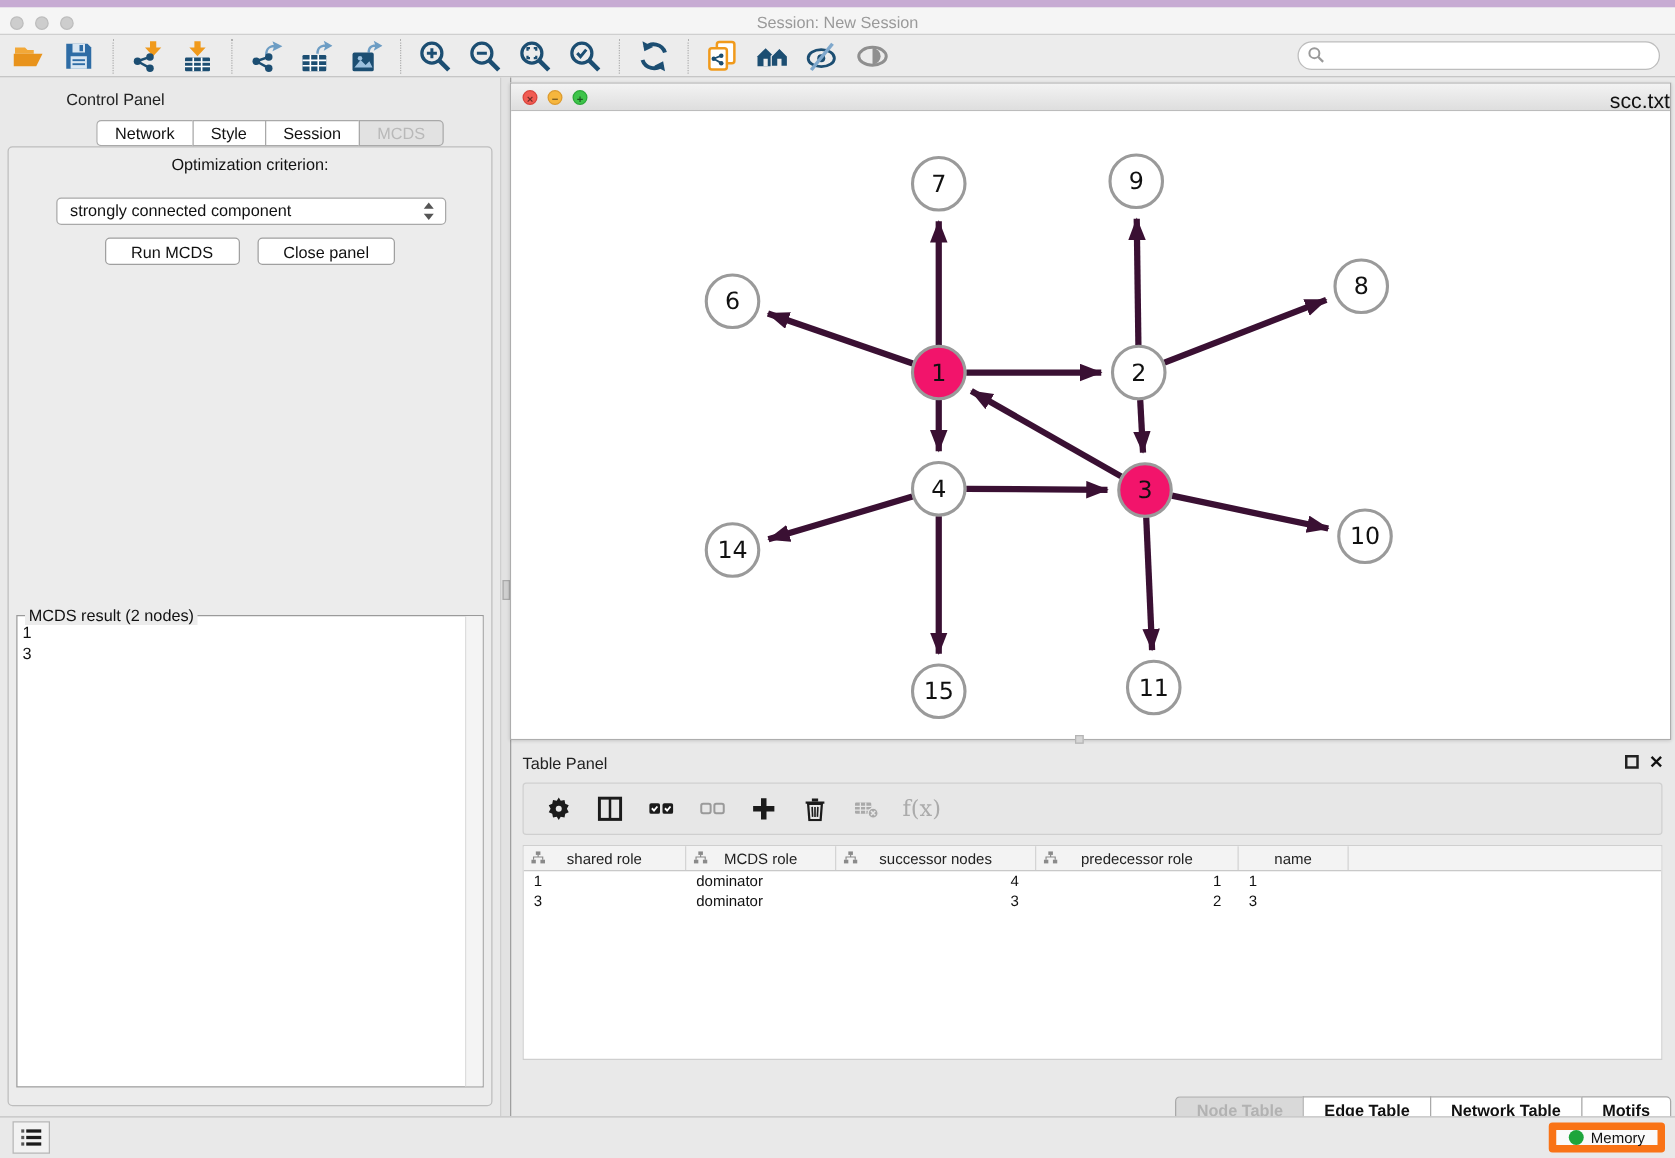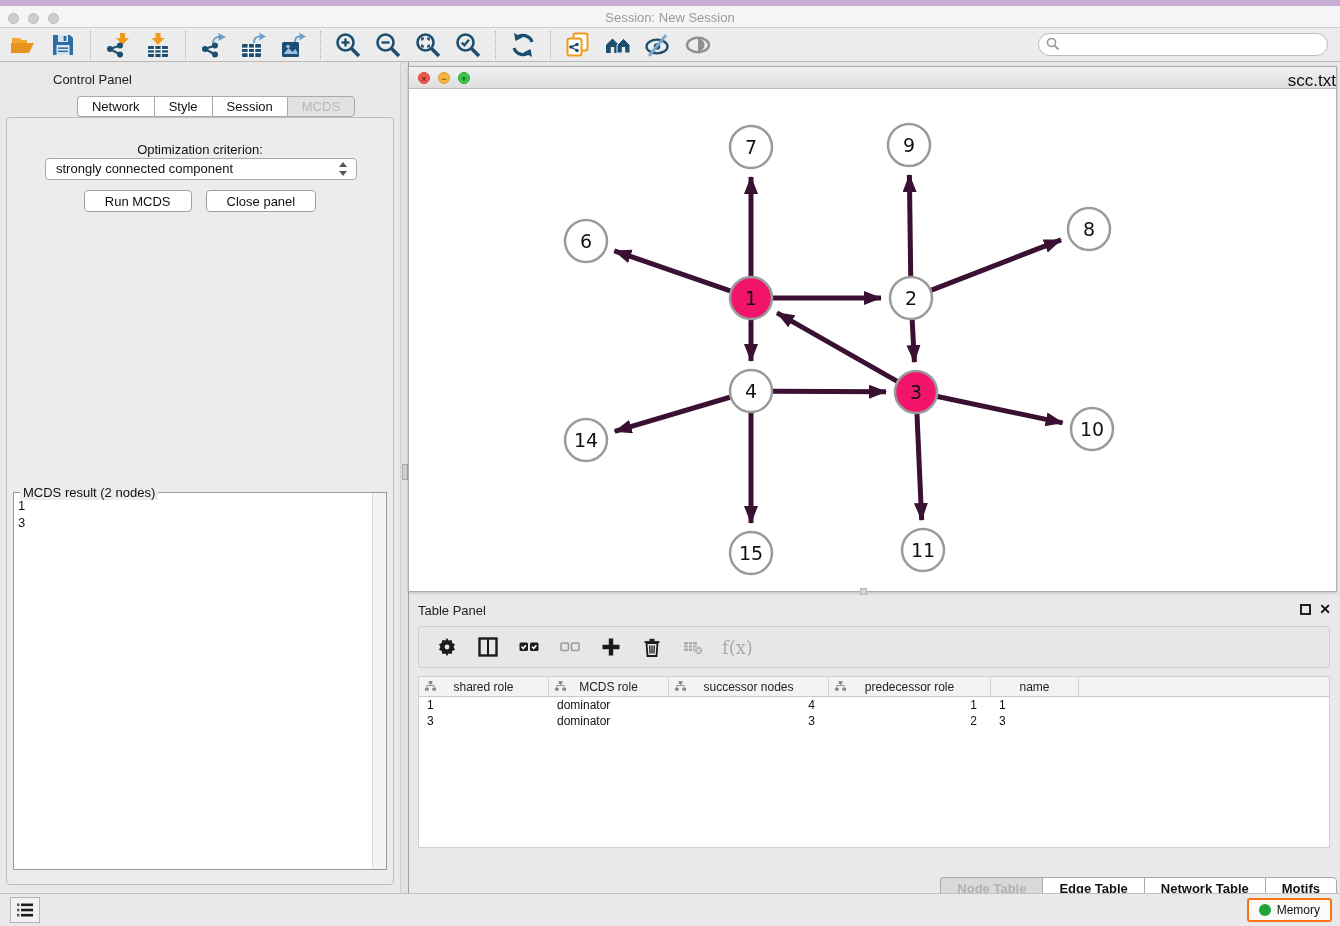--- a/index.html
+++ b/index.html
@@ -32,21 +32,21 @@
   .close-btn { position:absolute; top:0px; font-size:14px; font-weight:bold; color:#111; line-height:16px; }
   .cp-float { right:32px; } .cp-close { right:12px; }
 
   .tabs-row { position:absolute; left:16px; top:34px; width:100%; display:flex; justify-content:center; }
   .tab { height:21px; padding:0 14px; font-size:13px; line-height:20px; background:#fff; border:1px solid #a9a9a9; border-right:none; color:#111; }
   .tab:first-child { border-radius:4px 0 0 4px; }
   .tab:last-child { border-right:1px solid #a9a9a9; border-radius:0 4px 4px 0; }
   .tab.selected-gray { background:#e2e2e2; color:#b9b9b9; }
 
   .cp-card { position:absolute; left:6px; top:55px; width:388px; height:768px; background:#ececec; border:1px solid #bdbdbd; border-radius:4px; }
-  .opt-label { position:absolute; left:0; top:24px; width:100%; text-align:center; font-size:13px; color:#111; }
+  .opt-label { position:absolute; left:0; top:6px; width:100%; text-align:center; font-size:13px; color:#111; }
   .dropdown { position:absolute; left:38px; top:40px; width:312px; height:22px; background:#fff; border:1px solid #a9a9a9; border-radius:4px; font-size:13px; line-height:20px; padding-left:10px; color:#111; }
   .dd-stepper { position:absolute; right:8px; top:2px; width:10px; height:16px; }
   .dd-stepper:before { content:""; position:absolute; top:1px; left:1px; border-left:4px solid transparent; border-right:4px solid transparent; border-bottom:5px solid #555; }
   .dd-stepper:after { content:""; position:absolute; bottom:1px; left:1px; border-left:4px solid transparent; border-right:4px solid transparent; border-top:5px solid #555; }
   .btn-row { position:absolute; left:0; top:72px; width:100%; display:flex; justify-content:center; gap:14px; }
   .cp-btn { height:22px; padding:0 20px; background:#fff; border:1px solid #a0a0a0; border-radius:4px; font-size:13px; color:#111; font-family:"Liberation Sans",sans-serif; }
 
   .result-fieldset { position:absolute; left:6px; top:374px; width:374px; height:378px; border:1px solid #9a9a9a; background:#fff; }
   .result-legend { position:absolute; left:6px; top:-8px; background:#ececec; padding:0 3px; font-size:13px; color:#111; }
   .result-text { position:absolute; left:4px; top:4px; right:16px; bottom:4px; font-size:13px; color:#111; white-space:pre; line-height:17px; }
@@ -87,21 +87,21 @@
 
   .tp-tabs { position:absolute; left:0; top:282px; width:100%; display:flex; justify-content:flex-end; }
   .tp-tab { height:22px; padding:0 16px; font-size:13px; font-weight:600; line-height:21px; background:#fff; border:1px solid #a9a9a9; border-right:none; color:#111; }
   .tp-tab:first-child { border-radius:4px 0 0 4px; }
   .tp-tab:last-child { border-right:1px solid #a9a9a9; border-radius:0 4px 4px 0; }
   .tp-tab.selected-gray { background:#d9d9d9; color:#b2b2b2; }
 
   
   .statusbar { position:absolute; left:0; top:893px; width:100%; height:33px; background:#e9e9e9; border-top:1px solid #c2c2c2; }
   .list-btn { position:absolute; left:10px; top:3px; width:30px; height:26px; background:#f2f2f2; border:1px solid #b5b5b5; display:flex; align-items:center; justify-content:center; }
-  .memory-btn { position:absolute; right:8px; top:4px; height:24px; background:#fafafa; border:2px solid #f97316; border-radius:3px; display:flex; align-items:center; gap:6px; padding:0 10px; font-size:12px; color:#111; }
+  .memory-btn { position:absolute; right:8px; top:4px; height:24px; background:#fafafa; border:6px solid #f97316; border-radius:3px; display:flex; align-items:center; gap:6px; padding:0 10px; font-size:12px; color:#111; }
   .mem-dot { width:12px; height:12px; border-radius:50%; background:#1da53b; }
 
   .graph-label { font-family:"DejaVu Sans", sans-serif; font-size:19px; fill:#111; }
 </style>
 </head>
 <body>
 
 <div class="app">
 
   <div class="top-strip"></div>

